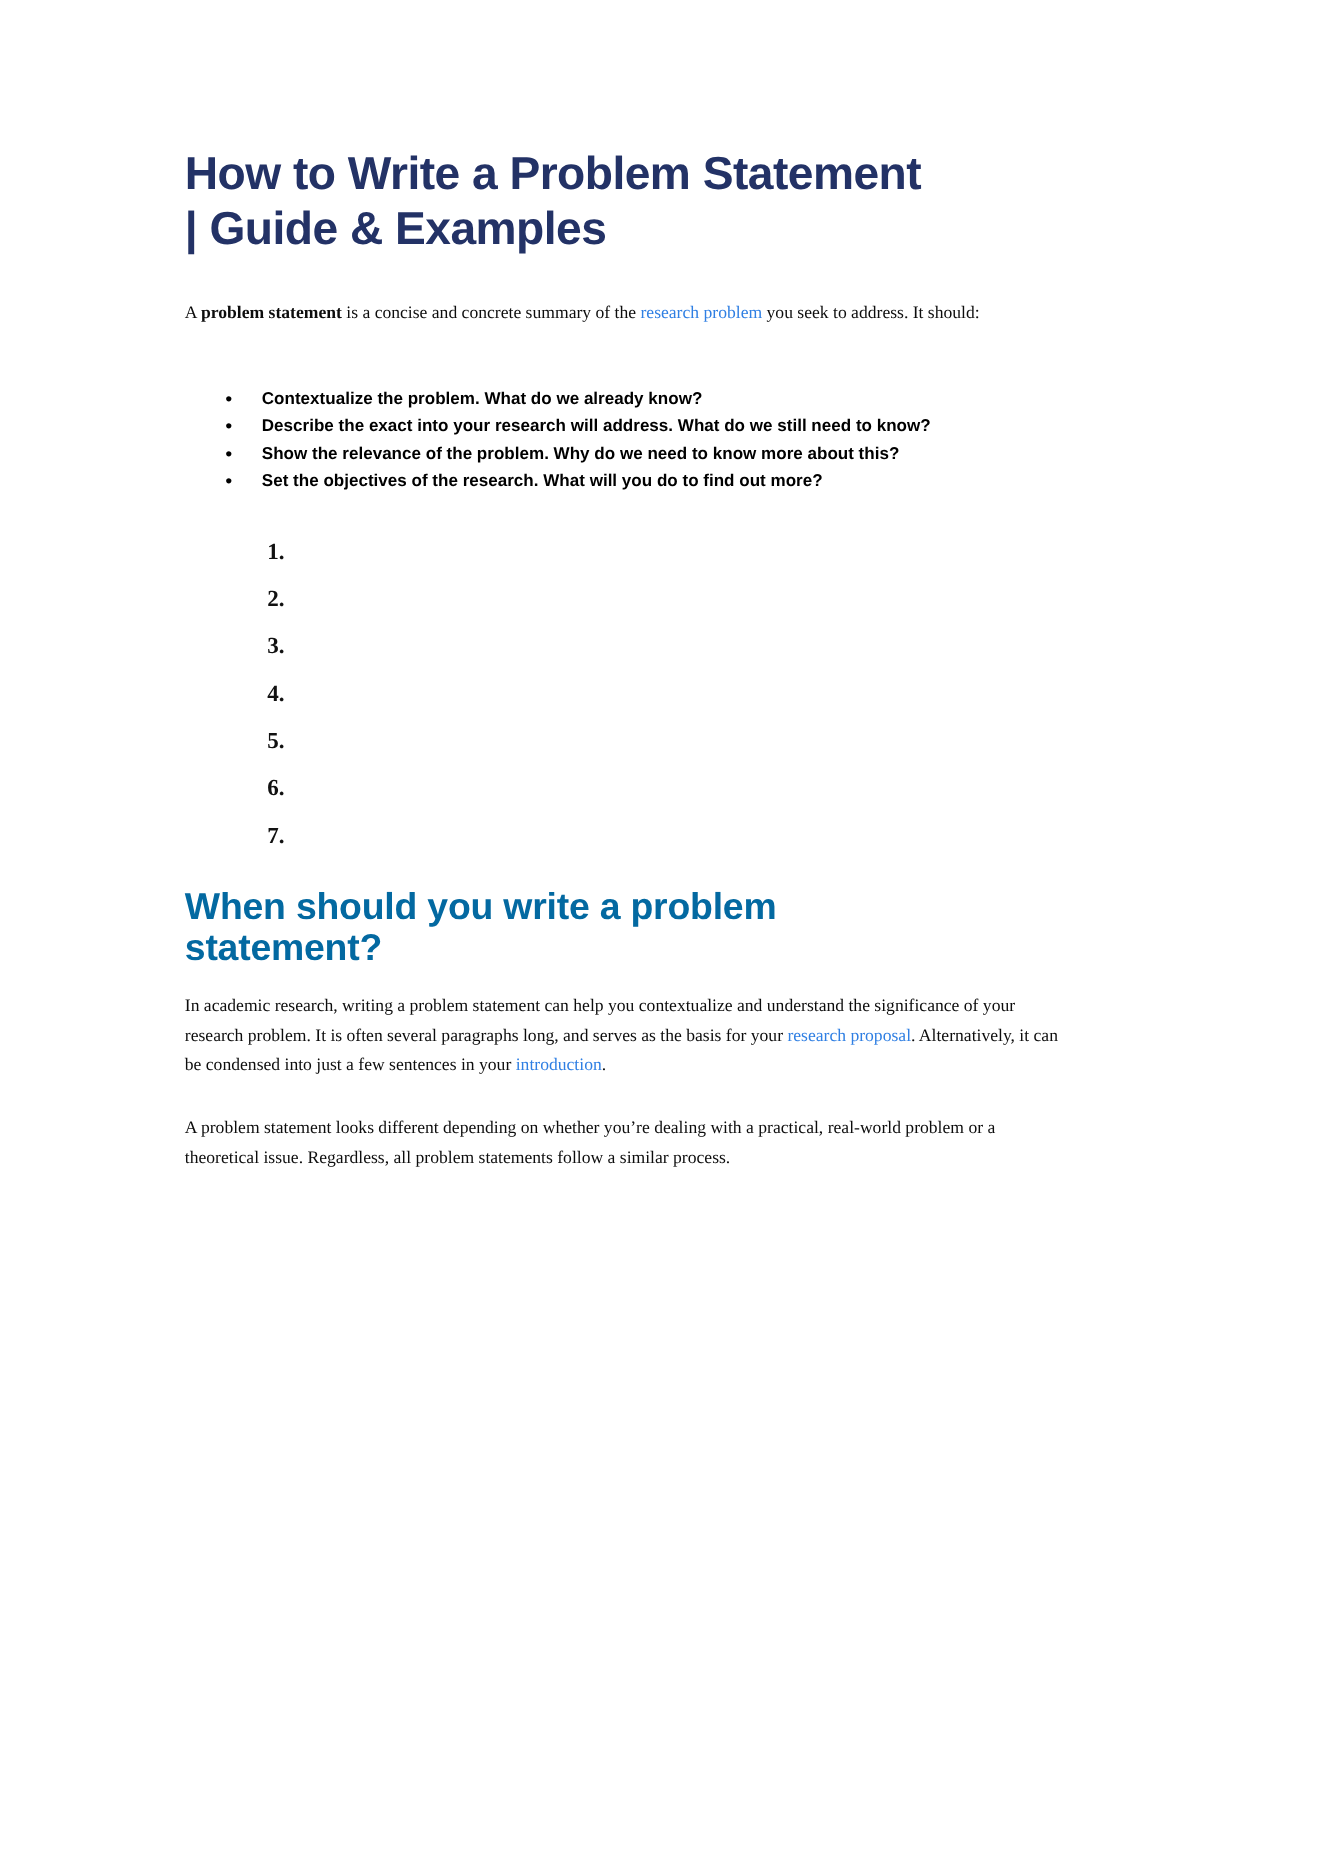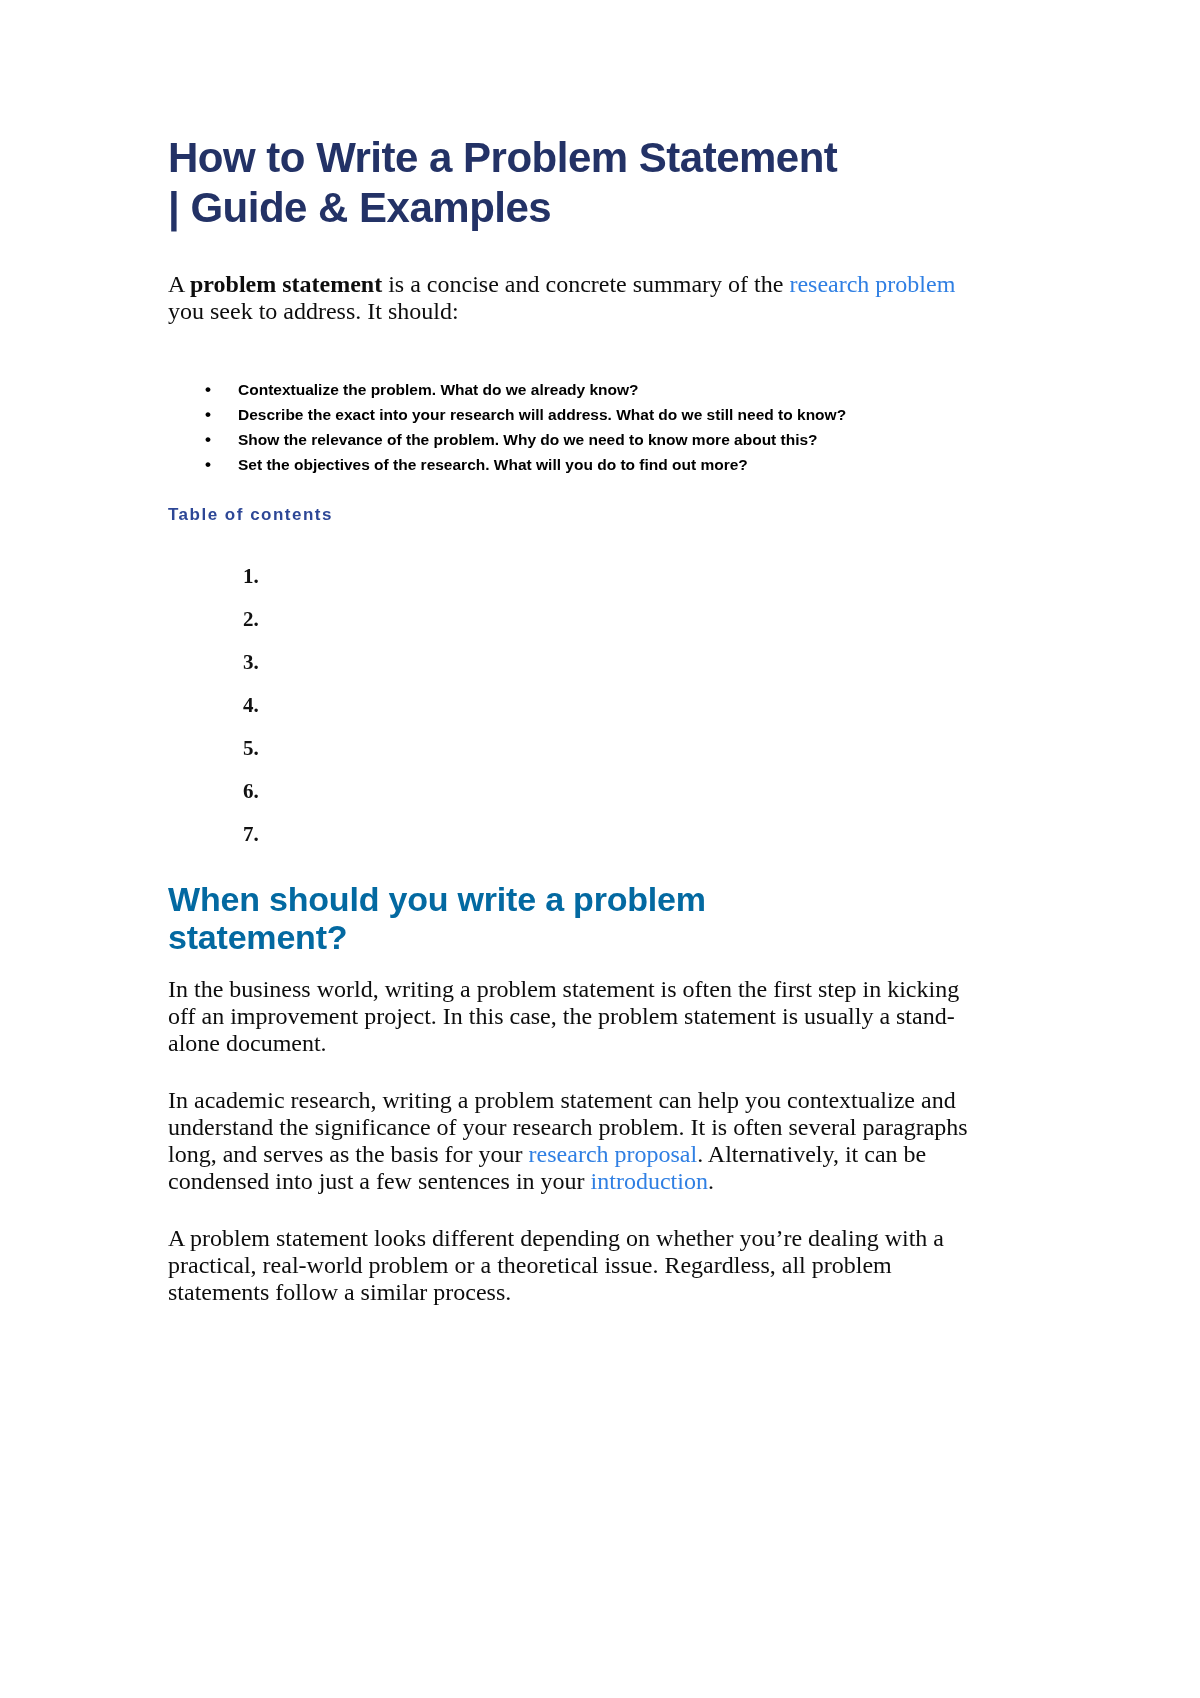--- a/index.html
+++ b/index.html
@@ -43,21 +43,21 @@
     line-height: 19px;
     color: #20374b;
   }
   .byline a, .byline .link {
     color: #2577d8;
     text-decoration: none;
     cursor: pointer;
   }
   
   .para {
-    font-size: 24px;
+    font-size: 16px;
     line-height: 27px;
     margin: 0;
     width: 800px;
   }
   .intro { margin-top: 38px; }
   .para .bold { font-weight: 700; }
   .para .link {
     color: #2f7fe3;
     cursor: pointer;
   }
@@ -140,36 +140,34 @@
       <span>A </span><span class="bold">problem statement</span><span> is a concise and concrete summary of the </span><span class="link">research problem</span><span> you seek to address. It should:</span>
     </p>
 
     <ul class="bullets">
       <li>Contextualize the problem. What do we already know?</li>
       <li>Describe the exact into your research will address. What do we still need to know?</li>
       <li>Show the relevance of the problem. Why do we need to know more about this?</li>
       <li>Set the objectives of the research. What will you do to find out more?</li>
     </ul>
 
-    <h3 class="toc-heading">Table of contents</h3>
 
     <ol class="toc-list">
       <li>1.</li>
       <li>2.</li>
       <li>3.</li>
       <li>4.</li>
       <li>5.</li>
       <li>6.</li>
       <li>7.</li>
     </ol>
 
     <h2 class="section-heading">When should you write a problem statement?</h2>
 
 
-    <p class="para body-para">In the business world, writing a problem statement is often the first step in kicking off an improvement project. In this case, the problem statement is usually a stand-alone document.</p>
 
     <p class="para body-para">
       <span>In academic research, writing a problem statement can help you contextualize and understand the significance of your research problem. It is often several paragraphs long, and serves as the basis for your </span><span class="link">research proposal</span><span>. Alternatively, it can be condensed into just a few sentences in your </span><span class="link">introduction</span><span>.</span>
     </p>
 
     <p class="para body-para">A problem statement looks different depending on whether you’re dealing with a practical, real-world problem or a theoretical issue. Regardless, all problem statements follow a similar process.</p>
 
   </div>
 </div>
 

